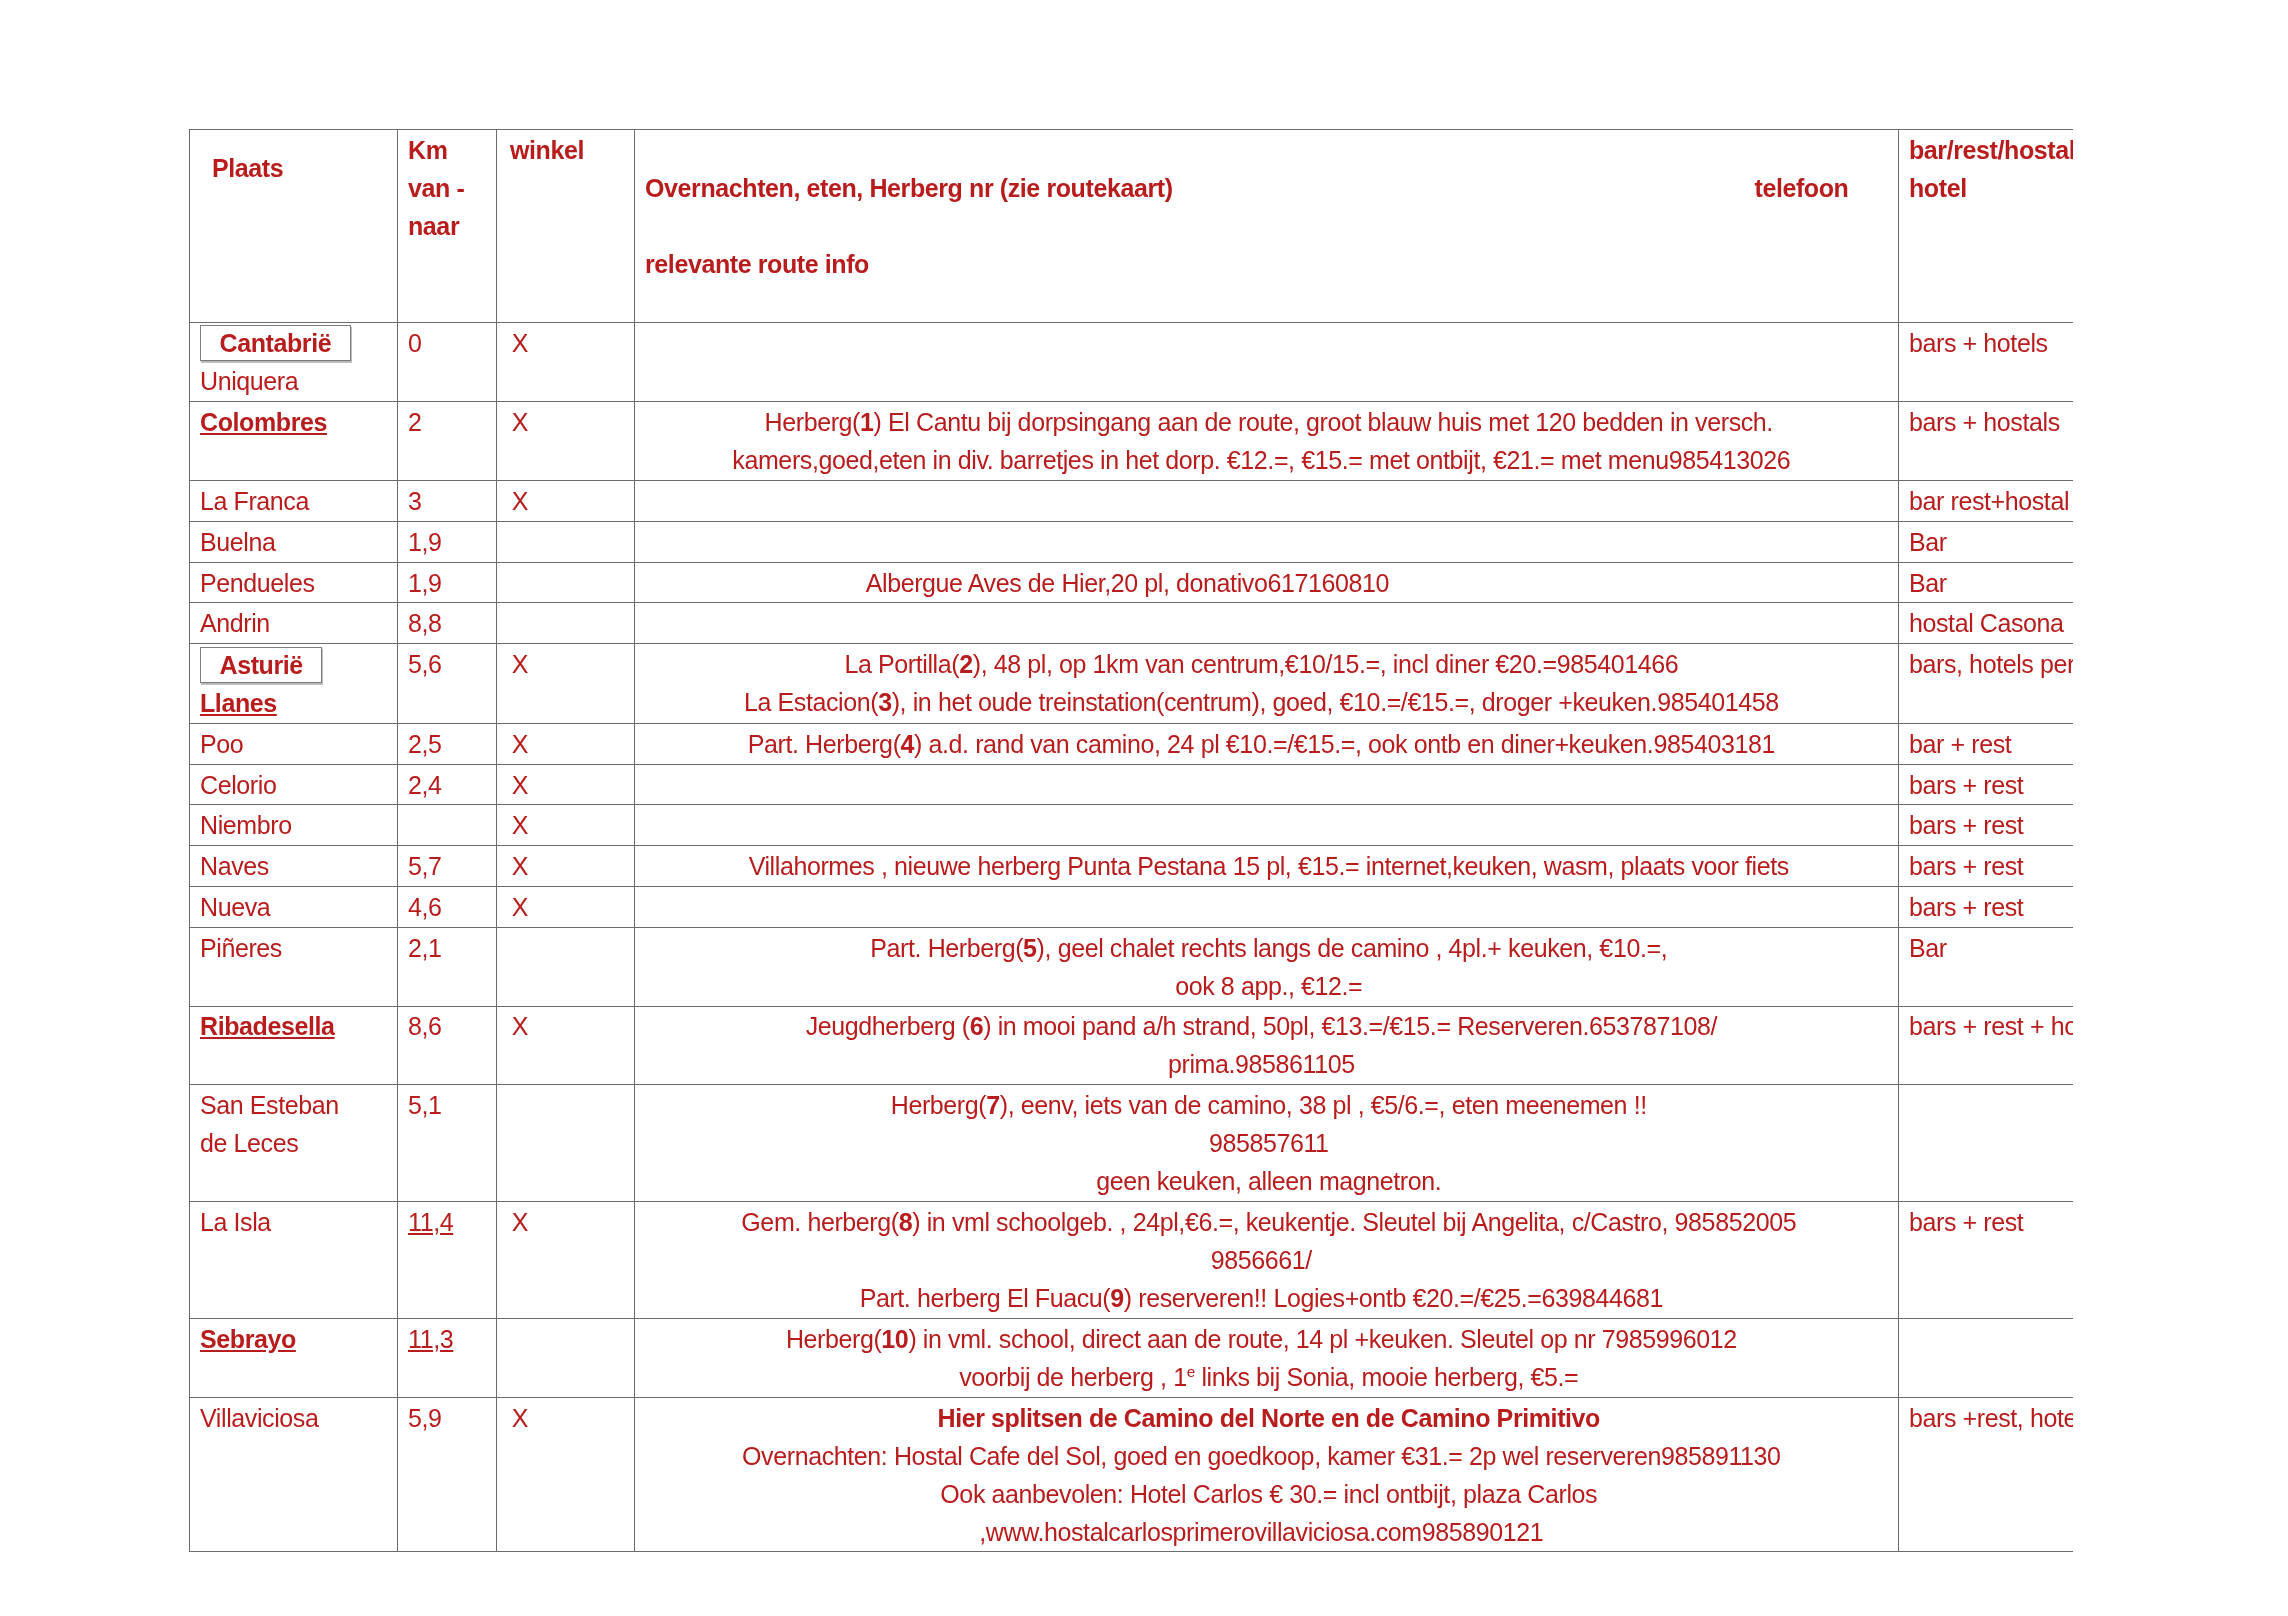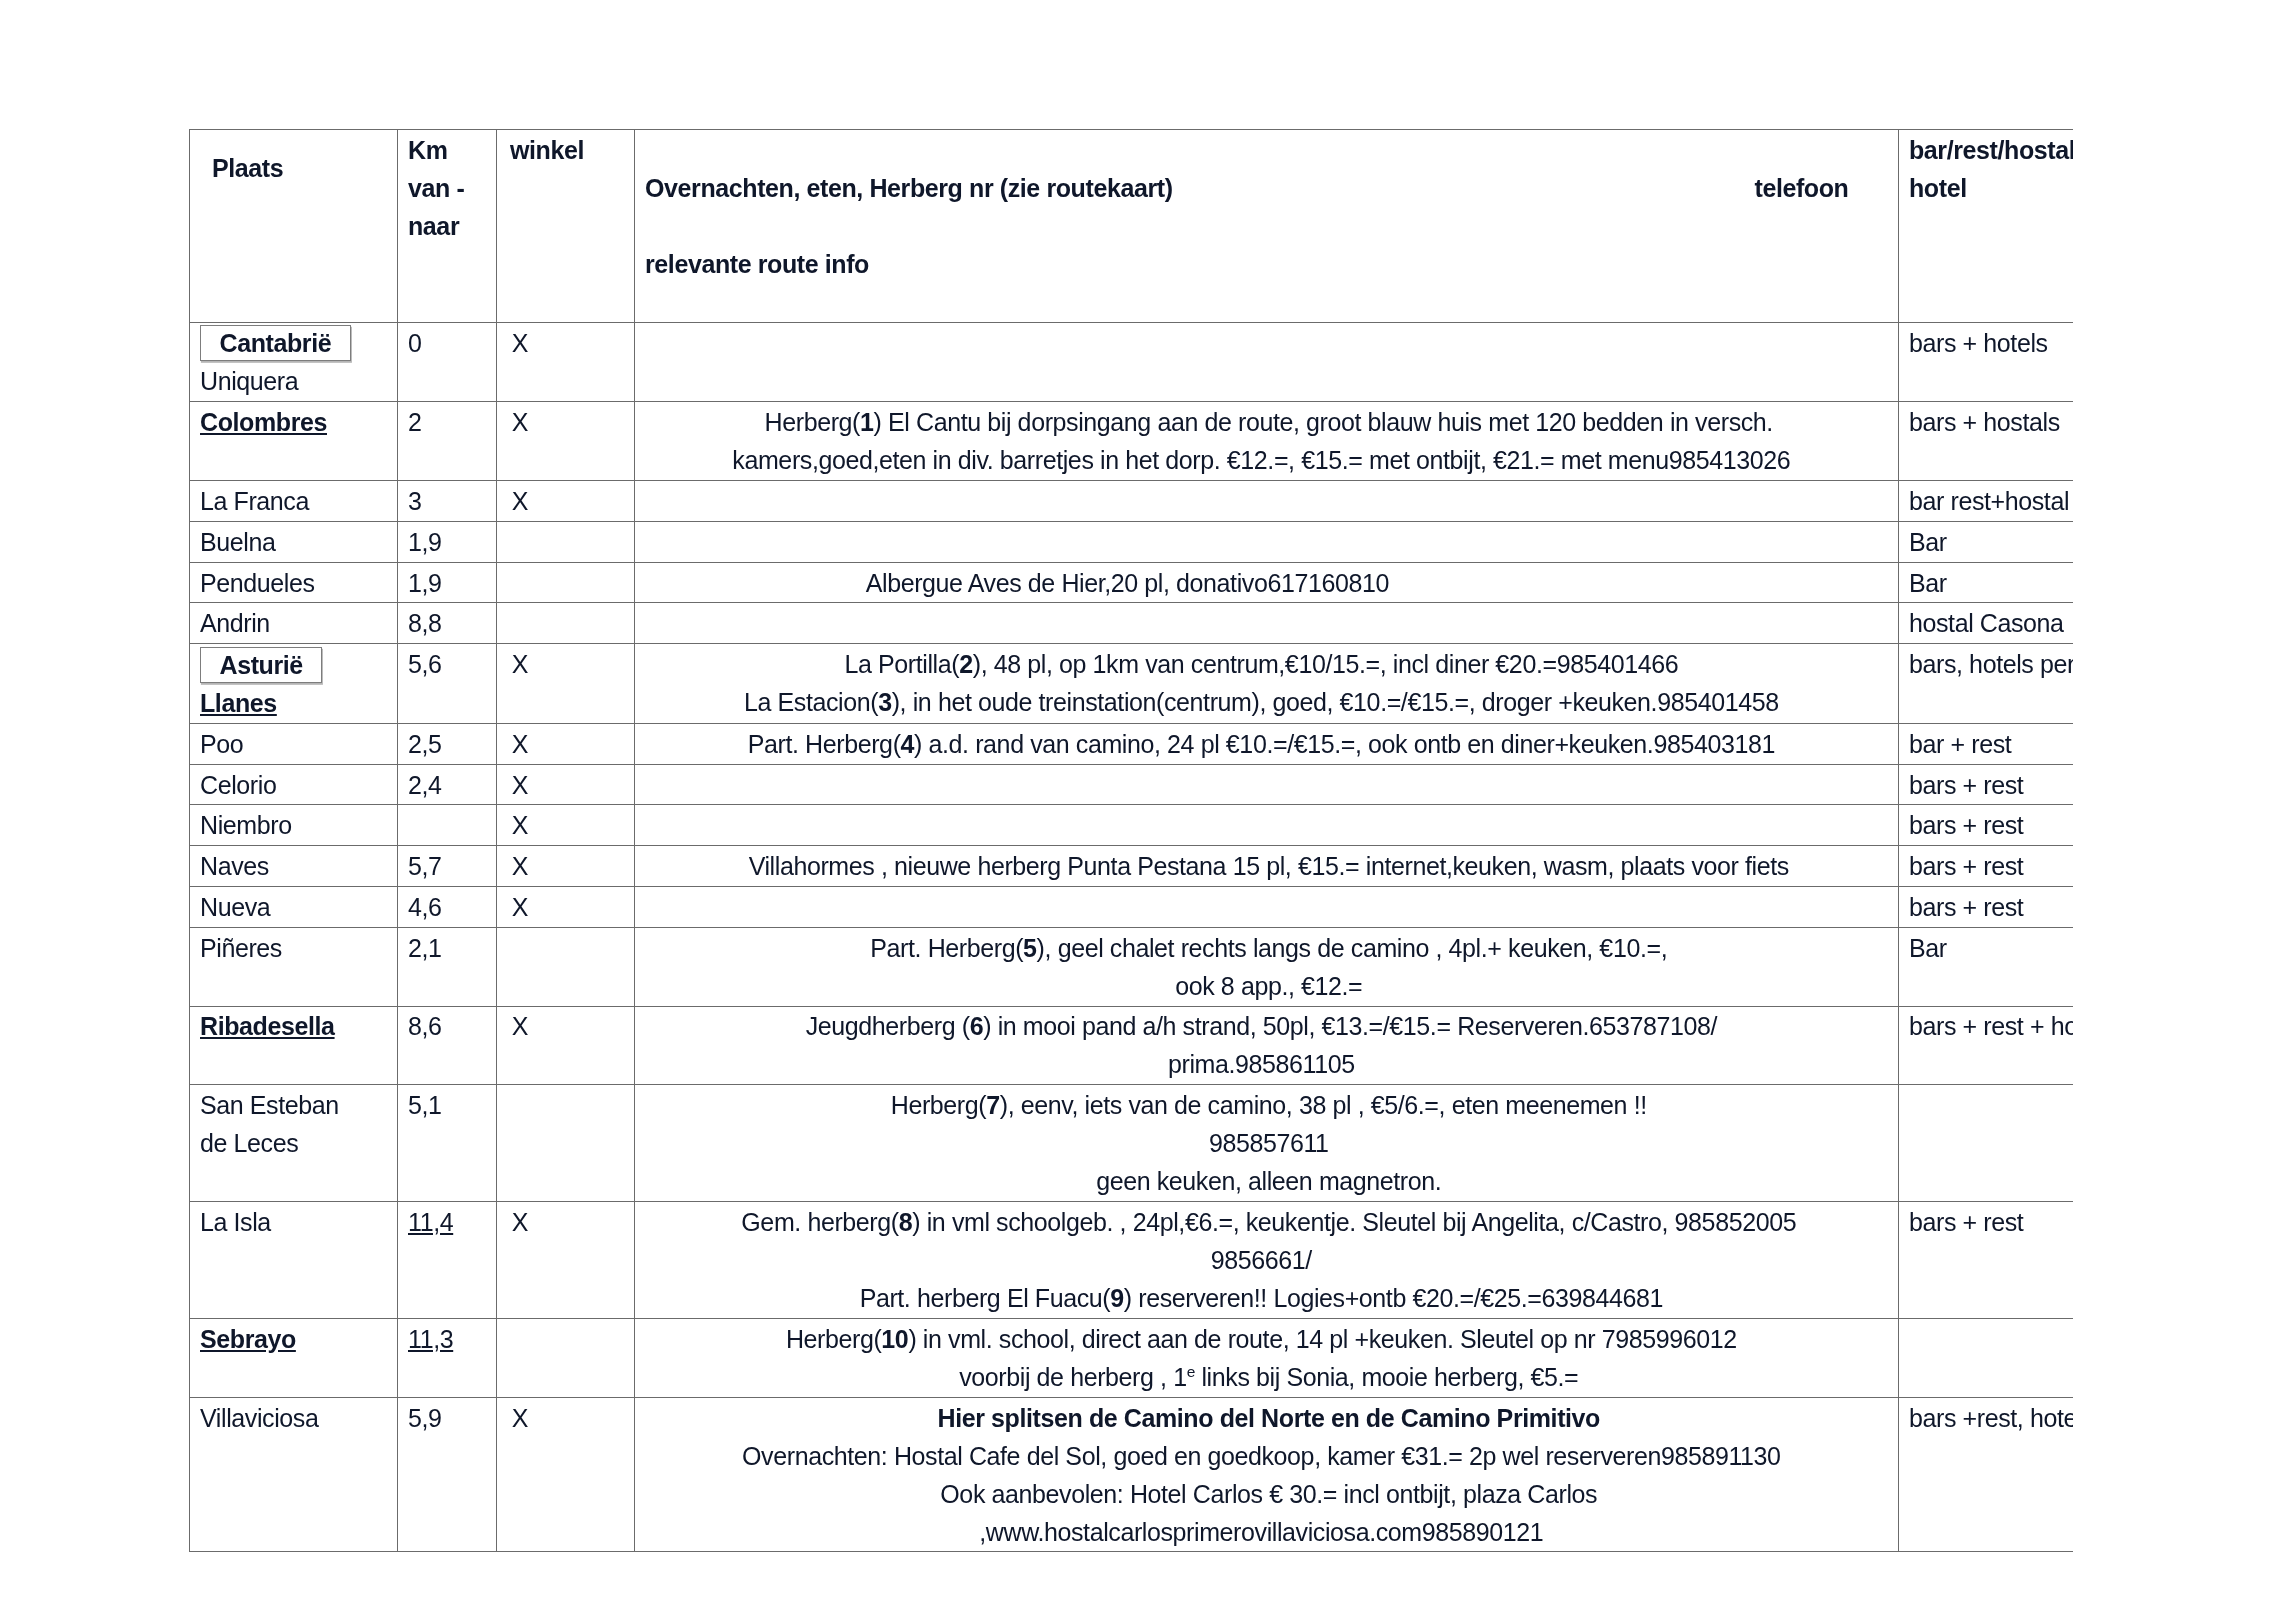--- a/index.html
+++ b/index.html
@@ -1,17 +1,17 @@
 <!DOCTYPE html>
 <html style="font-size:14.8px"><head>
 <meta charset="utf-8">
 <style>
   html,body{margin:0;padding:0;background:#ffffff;}
   .page{position:relative;width:2073px;height:1617px;background:#ffffff;overflow:hidden;
-        font-family:"Liberation Sans", sans-serif;color:#0f172a;}
+        font-family:"Liberation Sans", sans-serif;color:#b91c1c;}
   .table-wrap{position:absolute;left:189px;top:129px;}
   table.route{border-collapse:collapse;table-layout:fixed;width:2075px;}
   table.route td, table.route th{
     border:1.8px solid #6b6b6b;vertical-align:top;text-align:left;
     padding:0.9px 5.5px 0.9px 10px;font-size:25px;line-height:38px;letter-spacing:-0.4px;
     font-weight:400;overflow:hidden;
   }
   table.route th{font-weight:700;}
   th.hdr{height:116px;white-space:pre-line;}
   .hdr-info-line1{display:flex;justify-content:space-between;font-weight:700;text-align:center;}

